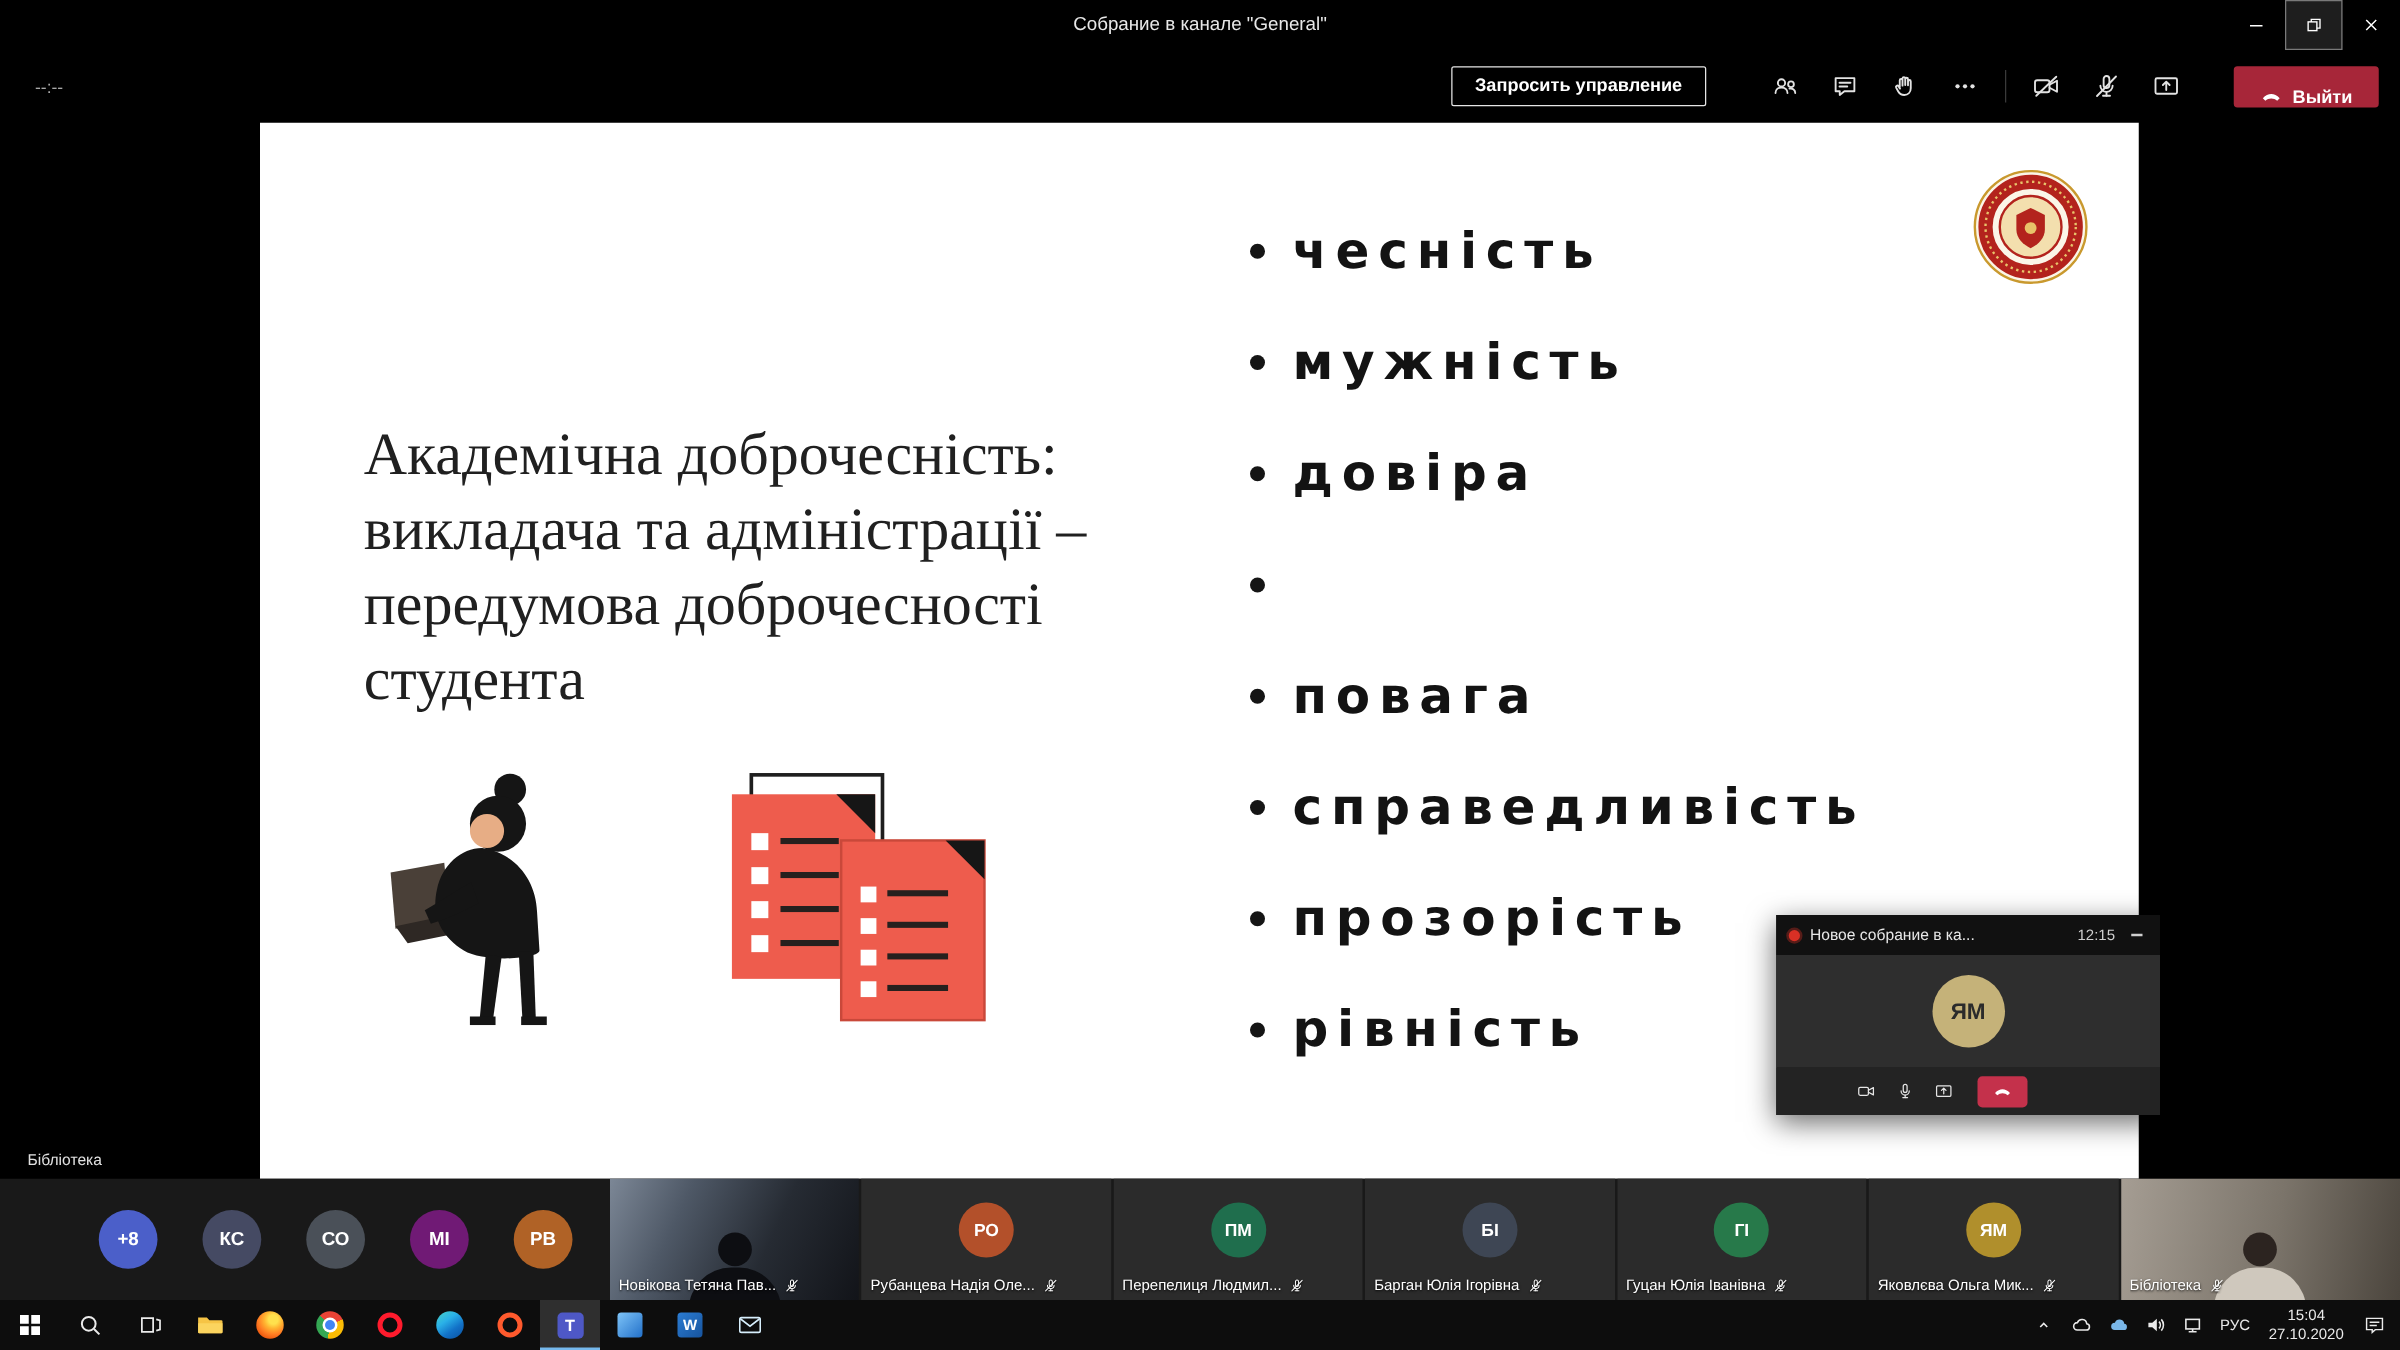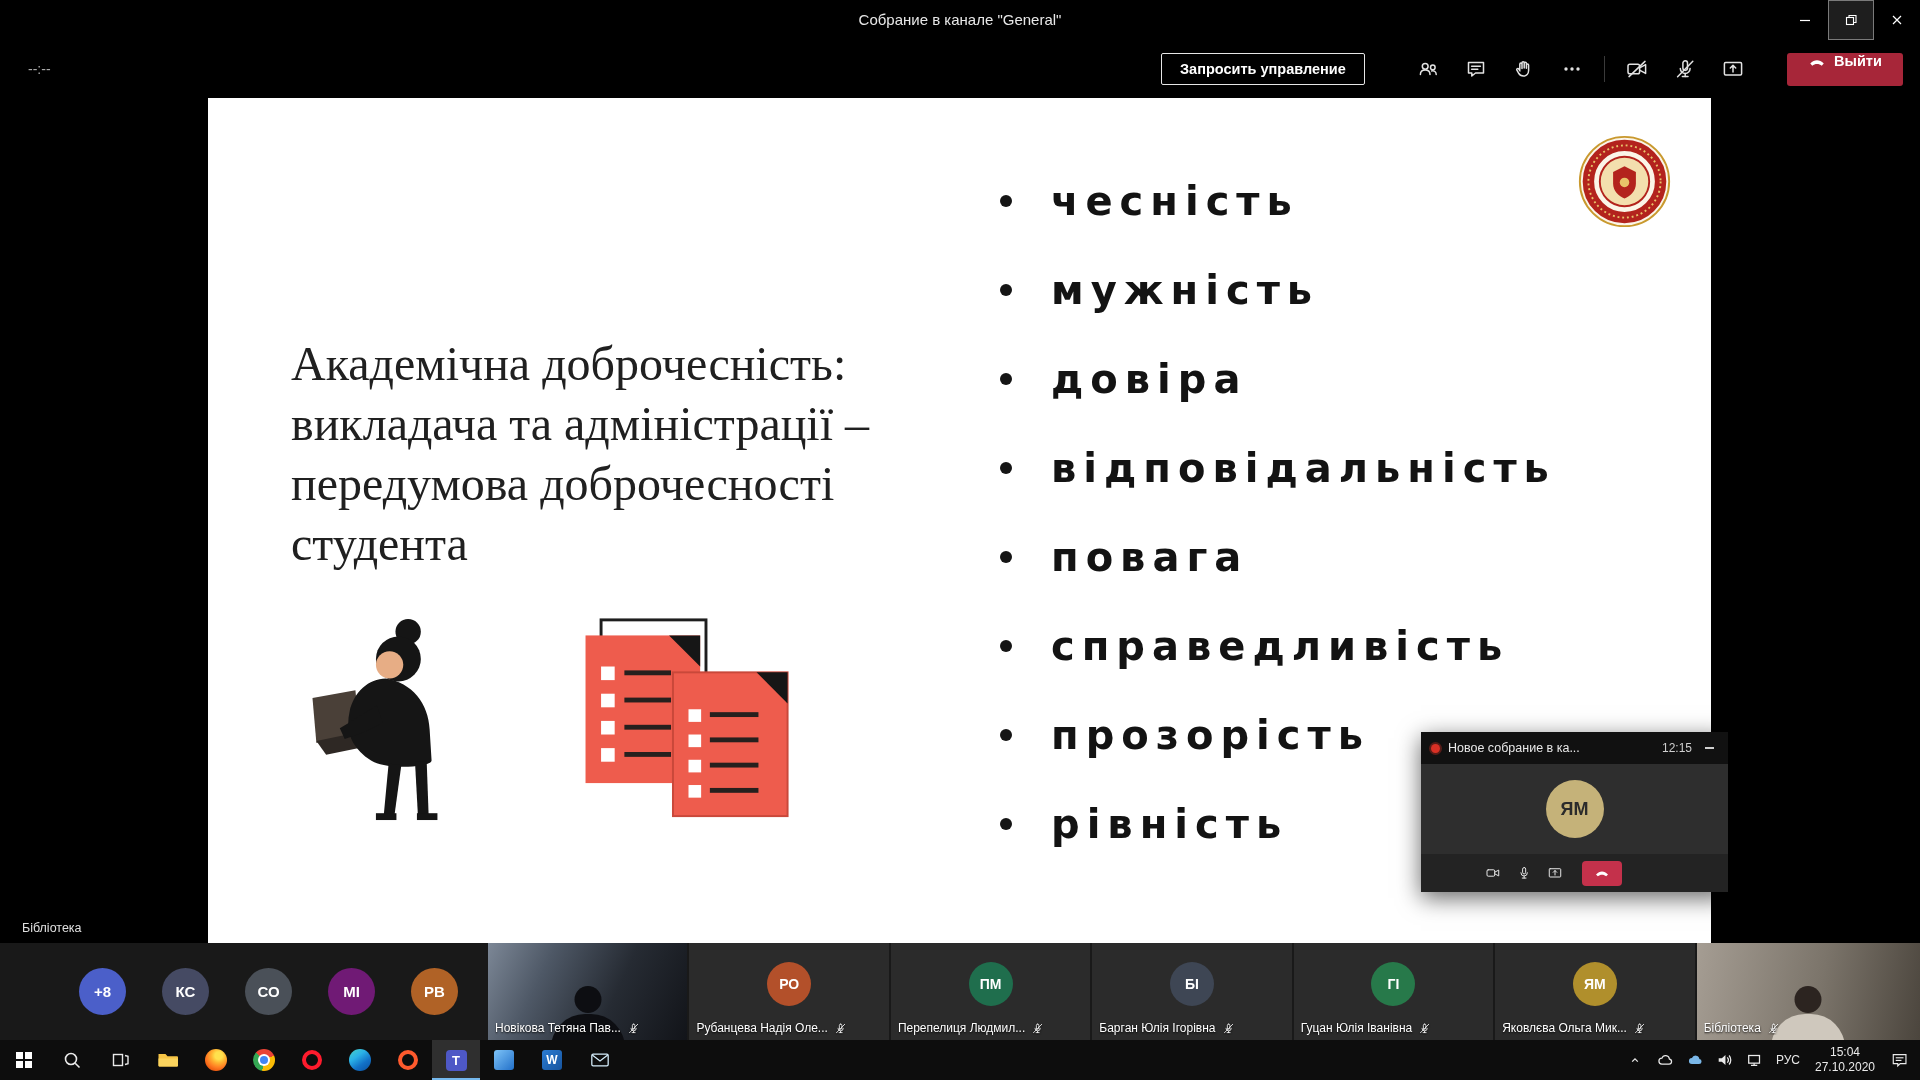--- a/index.html
+++ b/index.html
@@ -18,32 +18,32 @@
   
   .toolbar { position:absolute; top:40px; left:0; right:0; height:58px; background:#000; z-index:30; }
   .timer { position:absolute; left:28px; top:0; height:58px; line-height:58px; color:#a8a8a8; font-size:14px; }
   .request-btn { position:absolute; left:1161px; top:13px; height:32px; padding:0 18px;
                  border:1px solid #e6e6e6; border-radius:2px; color:#fff; font-size:14.5px; font-weight:700; }
   .tool-icons { position:absolute; left:1406px; top:7px; height:44px; display:flex; align-items:center; gap:4px; }
   .ticon { width:44px; height:44px; display:flex; align-items:center; justify-content:center; color:#e2e2e2; }
   .ic24 { width:24px; height:24px; }
   .sep { width:1px; height:26px; background:#3a3a3a; margin:0 6px; }
   .leave-btn { margin-left:28px; width:116px; height:33px; background:#a72639; border-radius:3px; color:#fff;
-               display:flex; align-items:flex-start; justify-content:center; gap:8px; font-size:14.5px; font-weight:700; }
+               display:flex; align-items:flex-end; justify-content:center; gap:8px; font-size:14.5px; font-weight:700; }
   .ic18 { width:18px; height:18px; }
 
   
   .stage { position:absolute; top:98px; left:0; width:1920px; height:845px; background:#000; }
   .slide { position:absolute; left:208px; top:0; width:1503px; height:845px; background:#ffffff; }
   .presenter-label { position:absolute; left:22px; bottom:8px; color:#e0e0e0; font-size:12.5px; z-index:5; }
 
   .slide-title { position:absolute; left:83px; top:236px; font-family:"Liberation Serif", serif;
                  font-size:48px; line-height:60px; color:#202020; }
   .bullets { position:absolute; left:792px; top:58px; }
-  .bullet { height:89px; display:flex; align-items:center; gap:39px; }
+  .bullet { height:89px; display:flex; align-items:center; gap:22px; }
   .bullet .dot { width:12px; height:12px; border-radius:50%; background:#151515; flex:none; }
   .bullet .btext { font-family:"DejaVu Sans", sans-serif; font-weight:700; font-size:40px;
                    letter-spacing:7px; color:#131313; white-space:nowrap; }
   .logo { position:absolute; left:1369px; top:36px; width:95px; height:95px; }
   .illus-woman { position:absolute; left:83px; top:515px; width:205px; height:212px; }
   .illus-docs { position:absolute; left:373px; top:518px; width:215px; height:204px; }
 
   
   .pip { position:absolute; left:1421px; top:732px; width:307px; height:160px; background:#1c1c1c;
          box-shadow:0 6px 22px rgba(0,0,0,.6); z-index:25; }
@@ -285,21 +285,20 @@
         <div class="bullet">
             <span class="dot"></span>
             <span class="btext">мужність</span>
           </div>
         <div class="bullet">
             <span class="dot"></span>
             <span class="btext">довіра</span>
           </div>
         <div class="bullet">
             <span class="dot"></span>
-            <span class="btext">відповідальність</span>
           </div>
         <div class="bullet">
             <span class="dot"></span>
             <span class="btext">повага</span>
           </div>
         <div class="bullet">
             <span class="dot"></span>
             <span class="btext">справедливість</span>
           </div>
         <div class="bullet">

